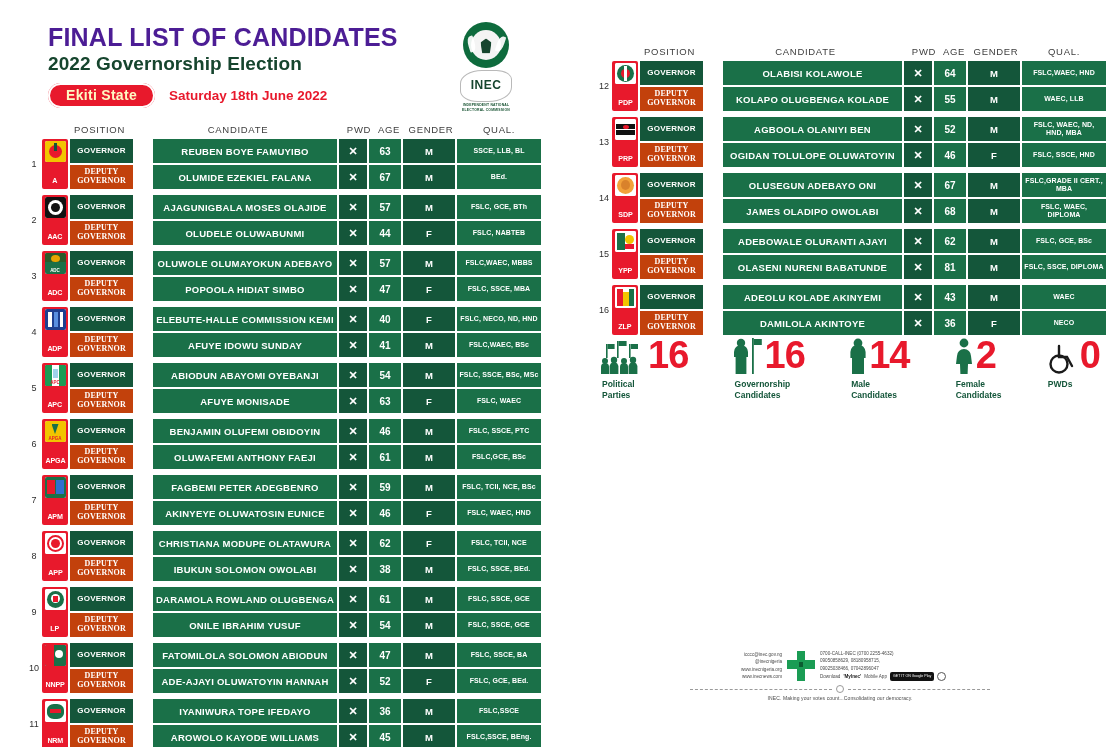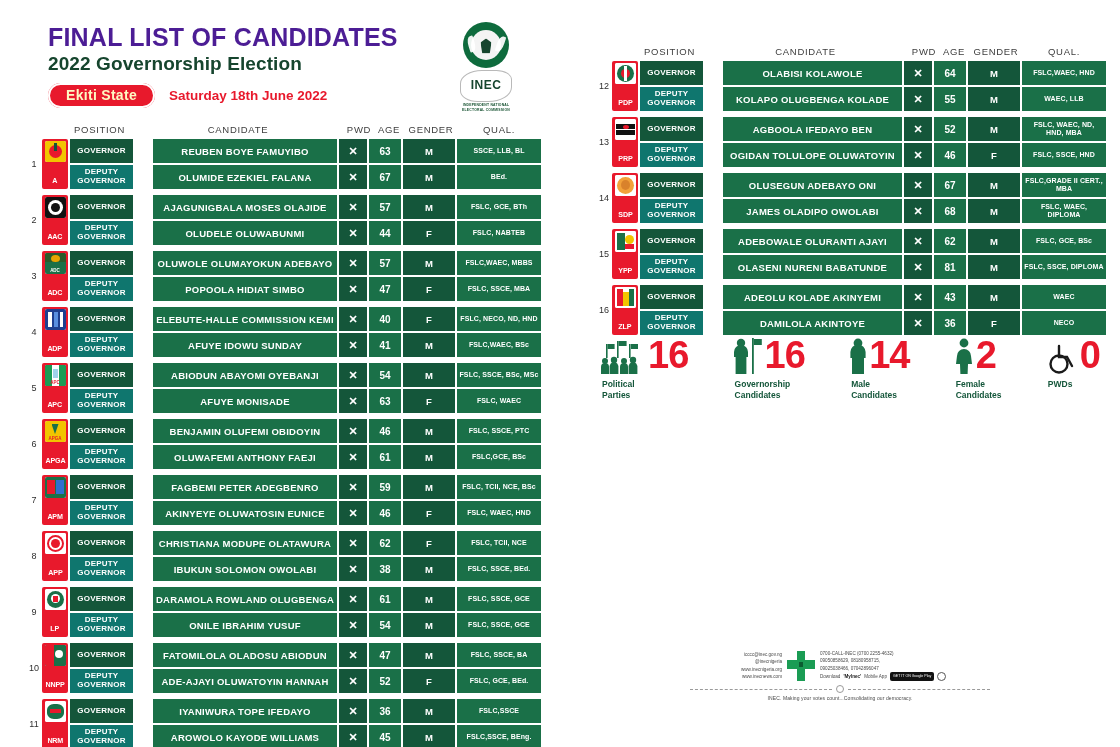--- a/index.html
+++ b/index.html
@@ -135,21 +135,21 @@
     font-size:9.5px;font-weight:bold;
     display:flex;align-items:center;justify-content:center;
   }
   .c-qual{
     width:84px;flex:0 0 84px;background:#1a7048;color:#fff;margin-left:2px;
     font-size:7px;font-weight:bold;letter-spacing:.1px;line-height:1.15;
     display:flex;align-items:center;justify-content:center;text-align:center;
     padding:0 2px;box-sizing:border-box;
   }
   .crow.gov .c-cand{background:#1a7048;}
-  .crow.dep .c-pos{background:#0f766e;}
+  .crow.dep .c-pos{background:#c2410c;font-family:Liberation Serif, serif;}
 
   
   .stats{
     position:absolute;left:600px;top:334px;width:500px;
     display:flex;align-items:flex-start;justify-content:space-between;
   }
   .stat{display:flex;flex-direction:column;align-items:flex-start;}
   .stat-top{display:flex;align-items:center;gap:2px;height:42px;}
   .stat-ico{color:#1a7048;display:flex;align-items:flex-end;height:38px;}
   .stat-num{
@@ -546,21 +546,21 @@
                 <div class="bar" style="left:0;top:0;width:9px;height:21px;background:#e8192c"></div>
                 <div class="bar" style="left:9px;top:0;width:12px;height:21px;background:#1a7048"></div>
                 <div class="cir" style="left:10px;top:5px;width:8px;height:8px;background:#fff"></div>
               </div>
             </div>
             <div class="party-abbr">NNPP</div>
           </div>
           <div class="rowbody">
             <div class="crow gov">
               <div class="c-pos">GOVERNOR</div>
-              <div class="c-cand">FATOMILOLA OLADOSU ABIODUN</div>
+              <div class="c-cand">FATOMILOLA SOLOMON ABIODUN</div>
               <div class="c-pwd">✕</div>
               <div class="c-age">47</div>
               <div class="c-gen">M</div>
               <div class="c-qual">FSLC, SSCE, BA</div>
             </div>
             <div class="crow dep">
               <div class="c-pos">DEPUTY GOVERNOR</div>
               <div class="c-cand">ADE-AJAYI OLUWATOYIN HANNAH</div>
               <div class="c-pwd">✕</div>
               <div class="c-age">52</div>
@@ -656,21 +656,21 @@
                 <div class="bar" style="left:1px;top:5px;width:19px;height:5px;background:#111"></div>
                 <div class="bar" style="left:1px;top:11px;width:19px;height:5px;background:#111"></div>
                 <div class="cir" style="left:8px;top:6px;width:6px;height:4px;background:#e8192c"></div>
               </div>
             </div>
             <div class="party-abbr">PRP</div>
           </div>
           <div class="rowbody">
             <div class="crow gov">
               <div class="c-pos">GOVERNOR</div>
-              <div class="c-cand">AGBOOLA IFEDAYO BEN</div>
+              <div class="c-cand">AGBOOLA OLANIYI BEN</div>
               <div class="c-pwd">✕</div>
               <div class="c-age">52</div>
               <div class="c-gen">M</div>
               <div class="c-qual">FSLC, WAEC, ND, HND, MBA</div>
             </div>
             <div class="crow dep">
               <div class="c-pos">DEPUTY GOVERNOR</div>
               <div class="c-cand">OGIDAN TOLULOPE OLUWATOYIN</div>
               <div class="c-pwd">✕</div>
               <div class="c-age">46</div>

